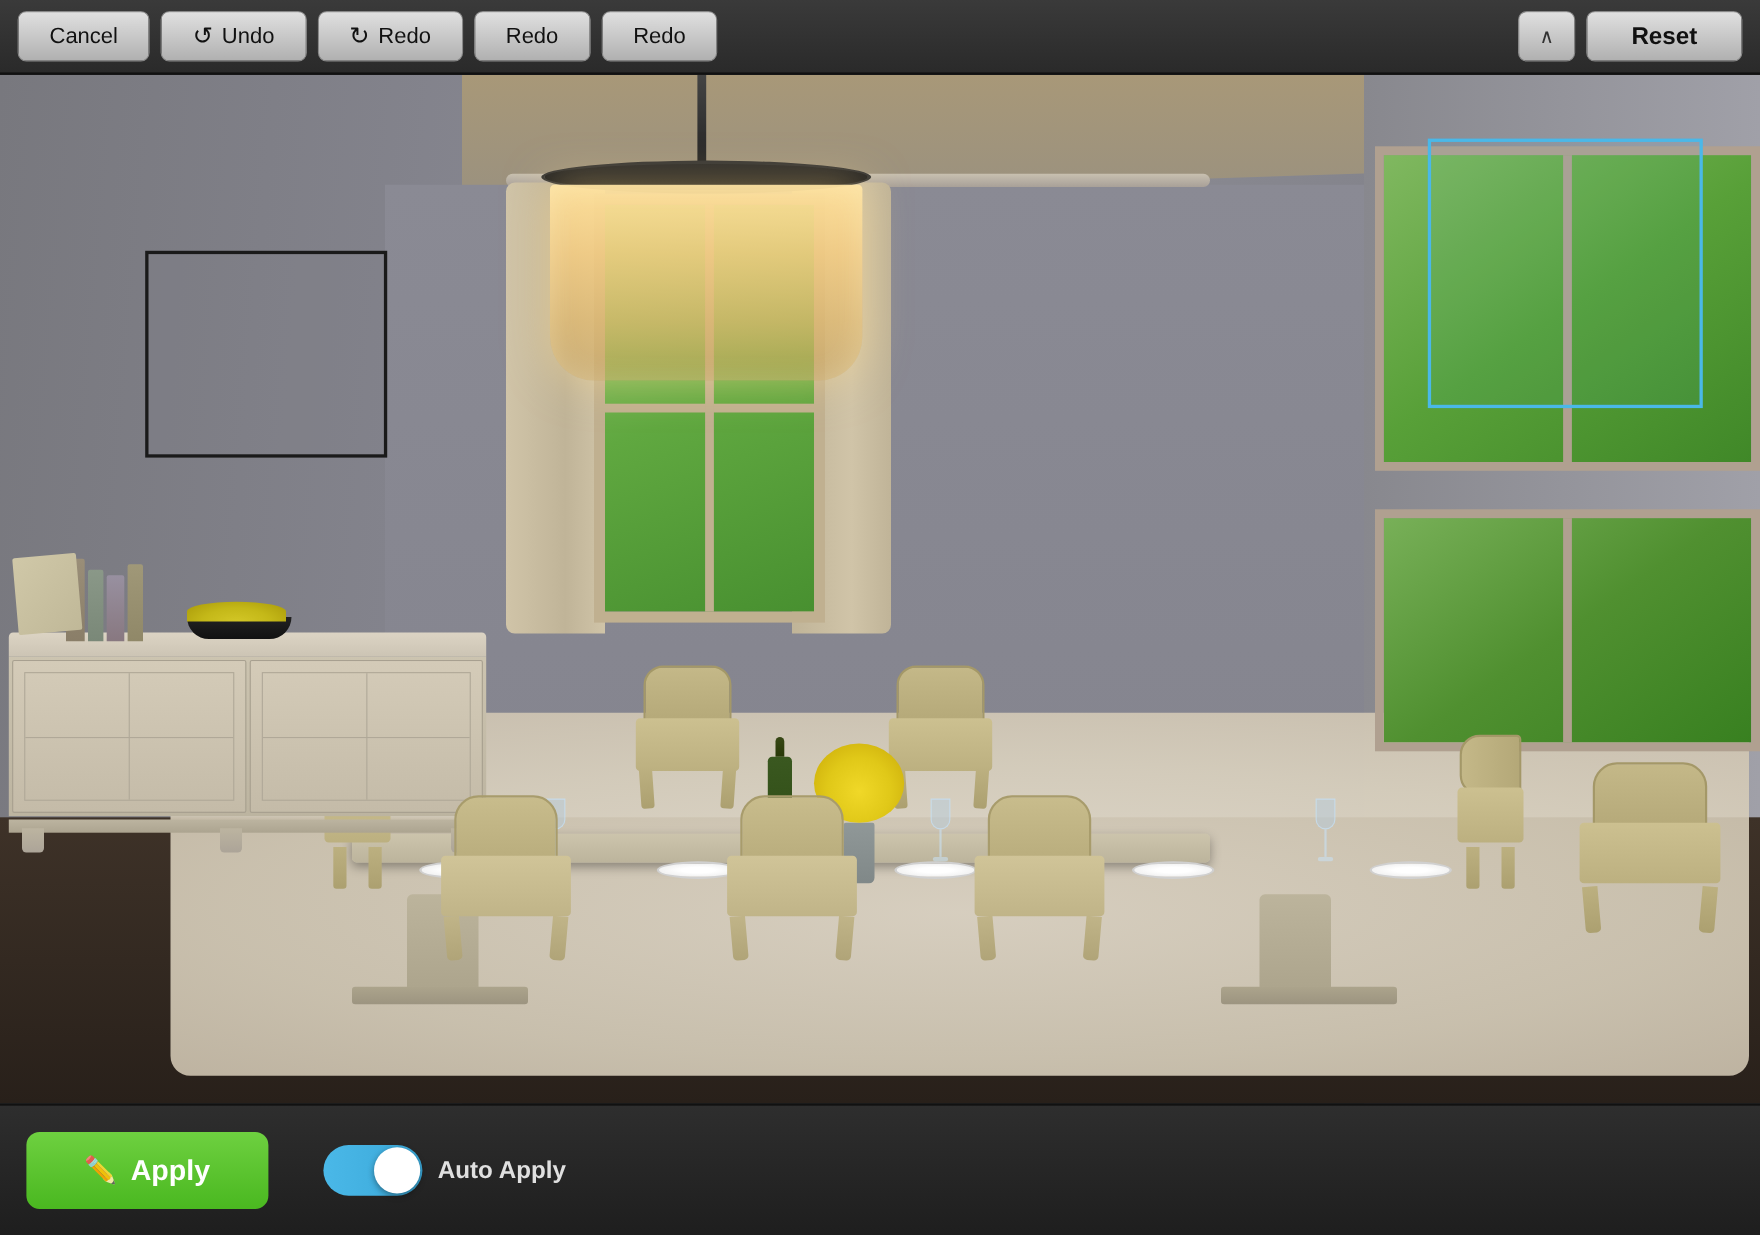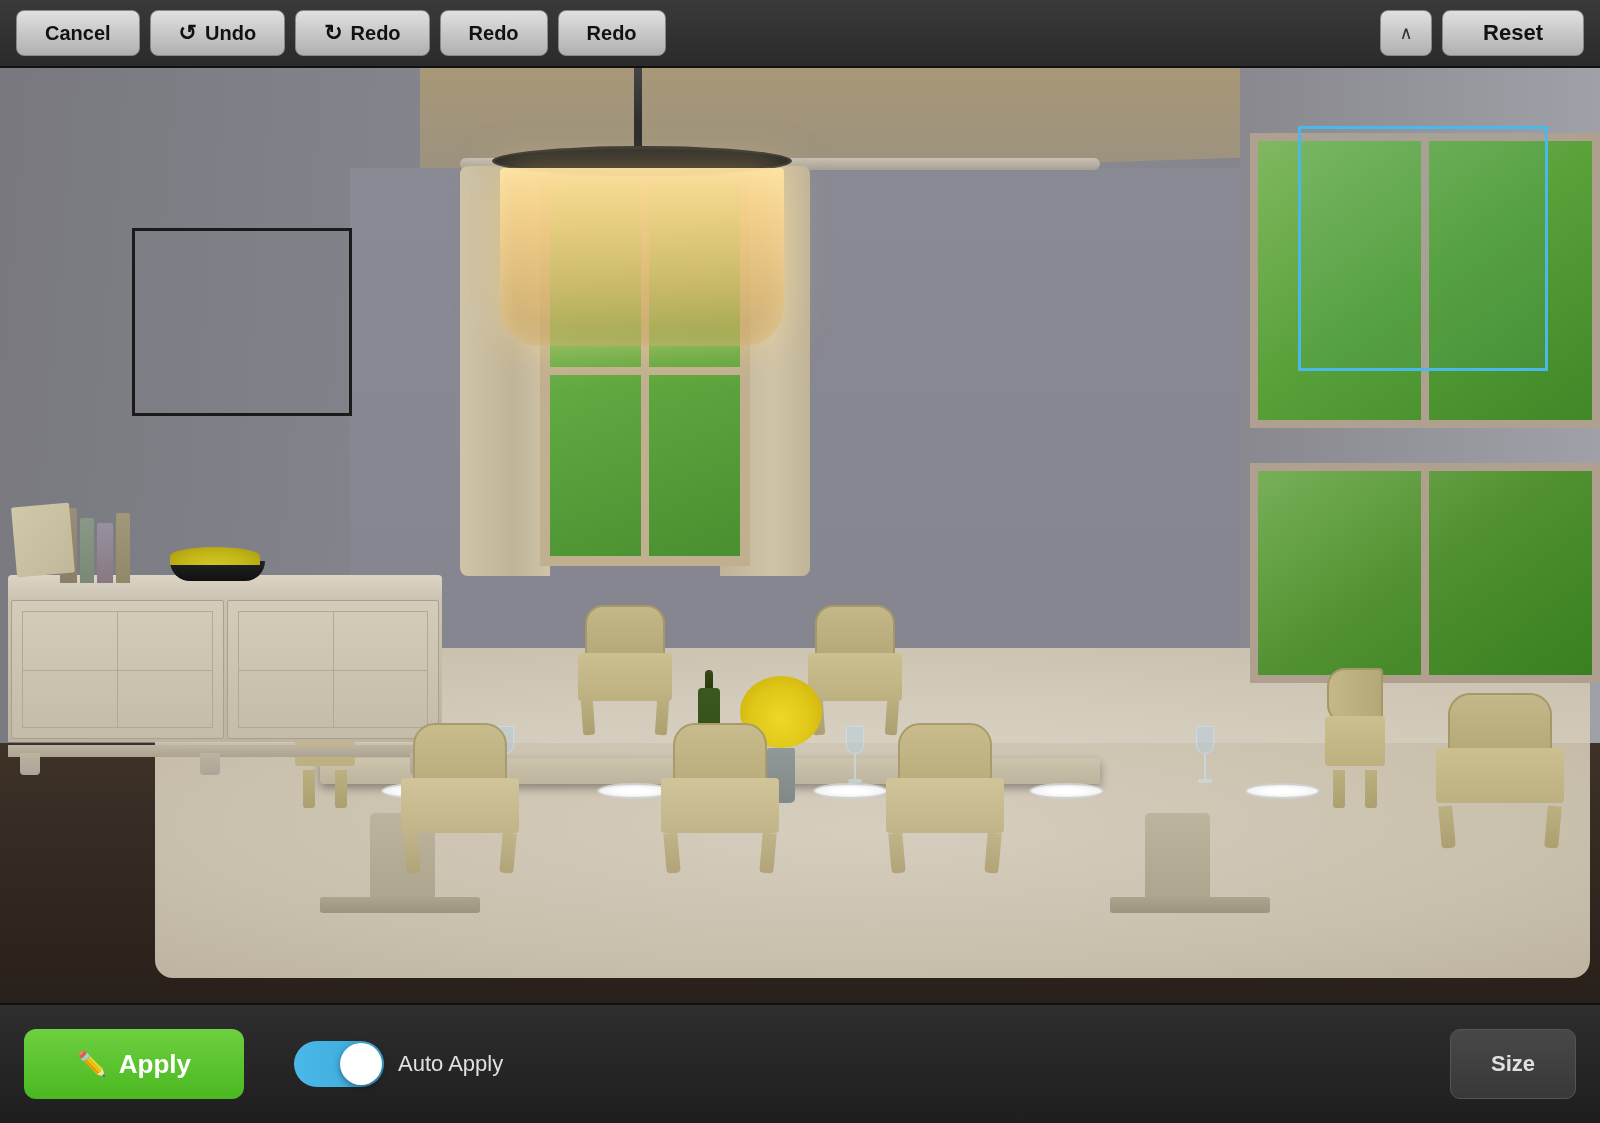--- a/index.html
+++ b/index.html
@@ -25,21 +25,21 @@
       gap: 10px;
       z-index: 100;
     }
     .toolbar-btn {
       height: 46px;
       padding: 0 28px;
       background: linear-gradient(180deg, #e0e0e0 0%, #b0b0b0 100%);
       border: 1px solid #888;
       border-radius: 8px;
       font-size: 20px;
-      font-weight: 700;
+      font-weight: 400;
       color: #111;
       cursor: pointer;
       display: flex;
       align-items: center;
       gap: 8px;
       white-space: nowrap;
     }
     .toolbar-spacer { flex: 1; }
     .toolbar-chevron-btn {
       height: 46px;
@@ -136,20 +136,21 @@
       width: 42px;
       height: 42px;
       background: white;
       border-radius: 50%;
       box-shadow: 0 2px 6px rgba(0,0,0,0.4);
     }
     .toggle-label {
       font-size: 22px;
       color: #e0e0e0;
       white-space: nowrap;
+      font-weight: bold;
     }
 
     .bottom-spacer { flex: 1; }
 
     .view-btn {
       height: 70px;
       padding: 0 40px;
       background: linear-gradient(180deg, #484848 0%, #383838 100%);
       border: 1px solid #555;
       border-radius: 10px;
@@ -433,17 +434,14 @@
     <div class="toggle-track">
       <div class="toggle-thumb"></div>
     </div>
     <span class="toggle-label">Auto Apply</span>
   </div>
 
   <div class="bottom-spacer"></div>
 
 
 
-  <button class="size-btn">
-    <span>Size</span>
-  </button>
 
 </div>
 
 </body></html>

